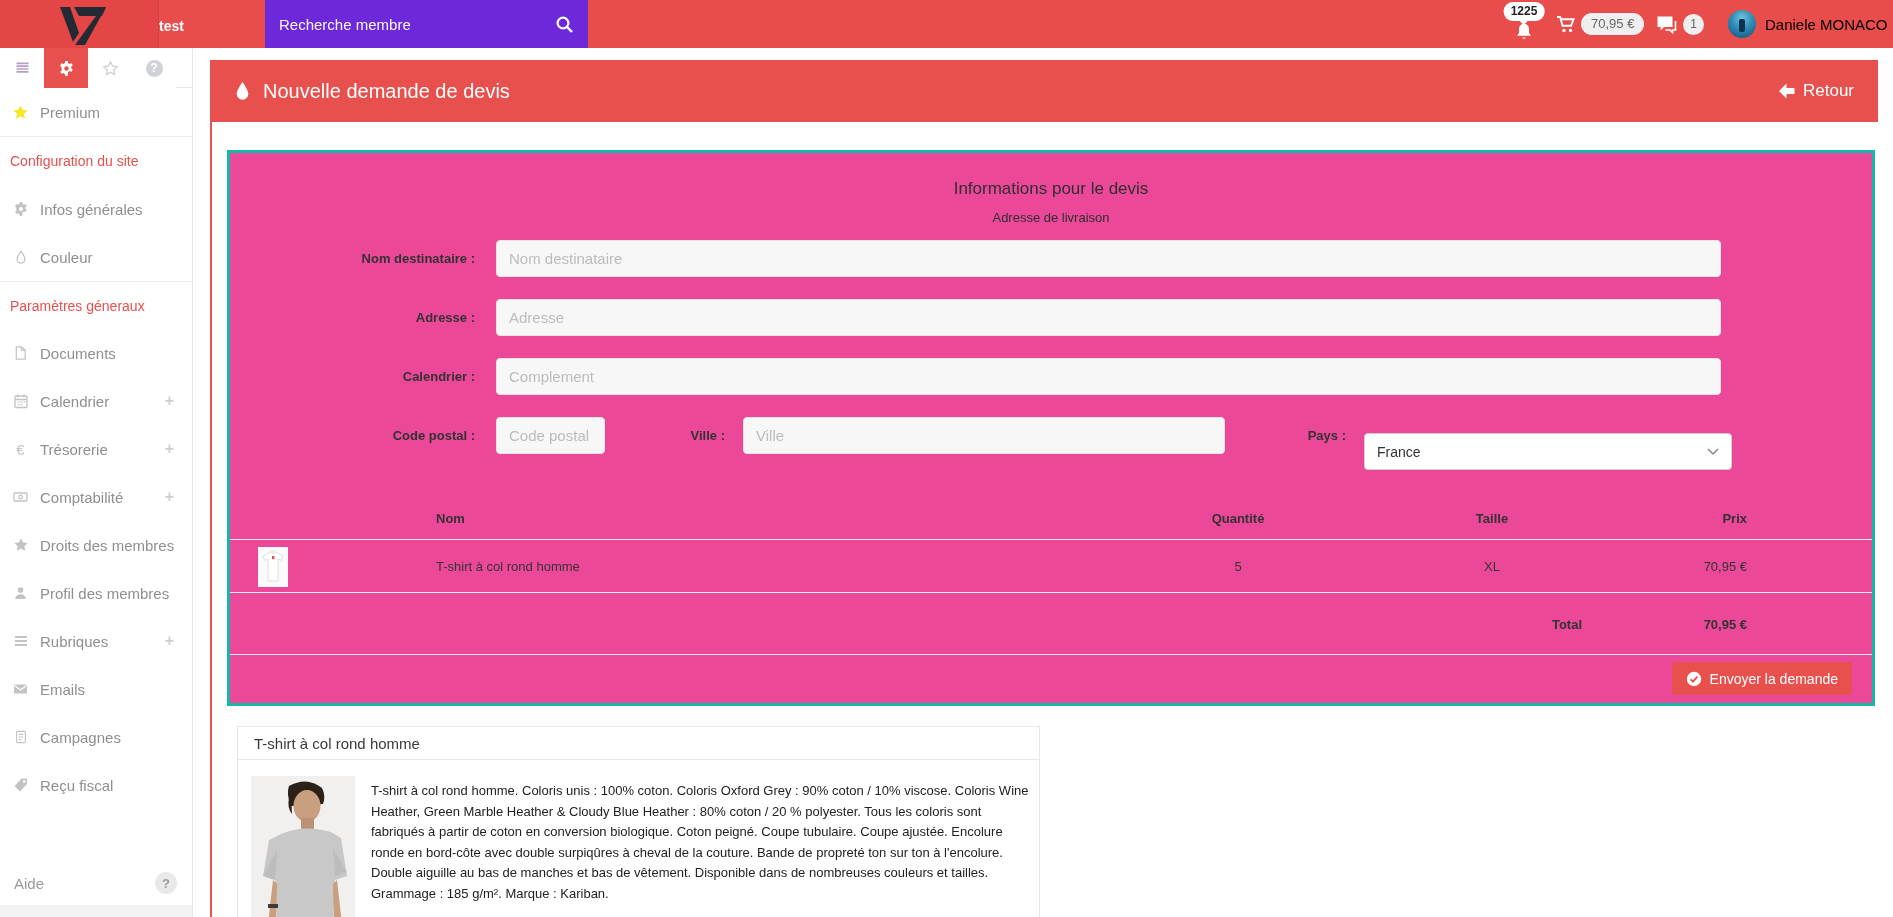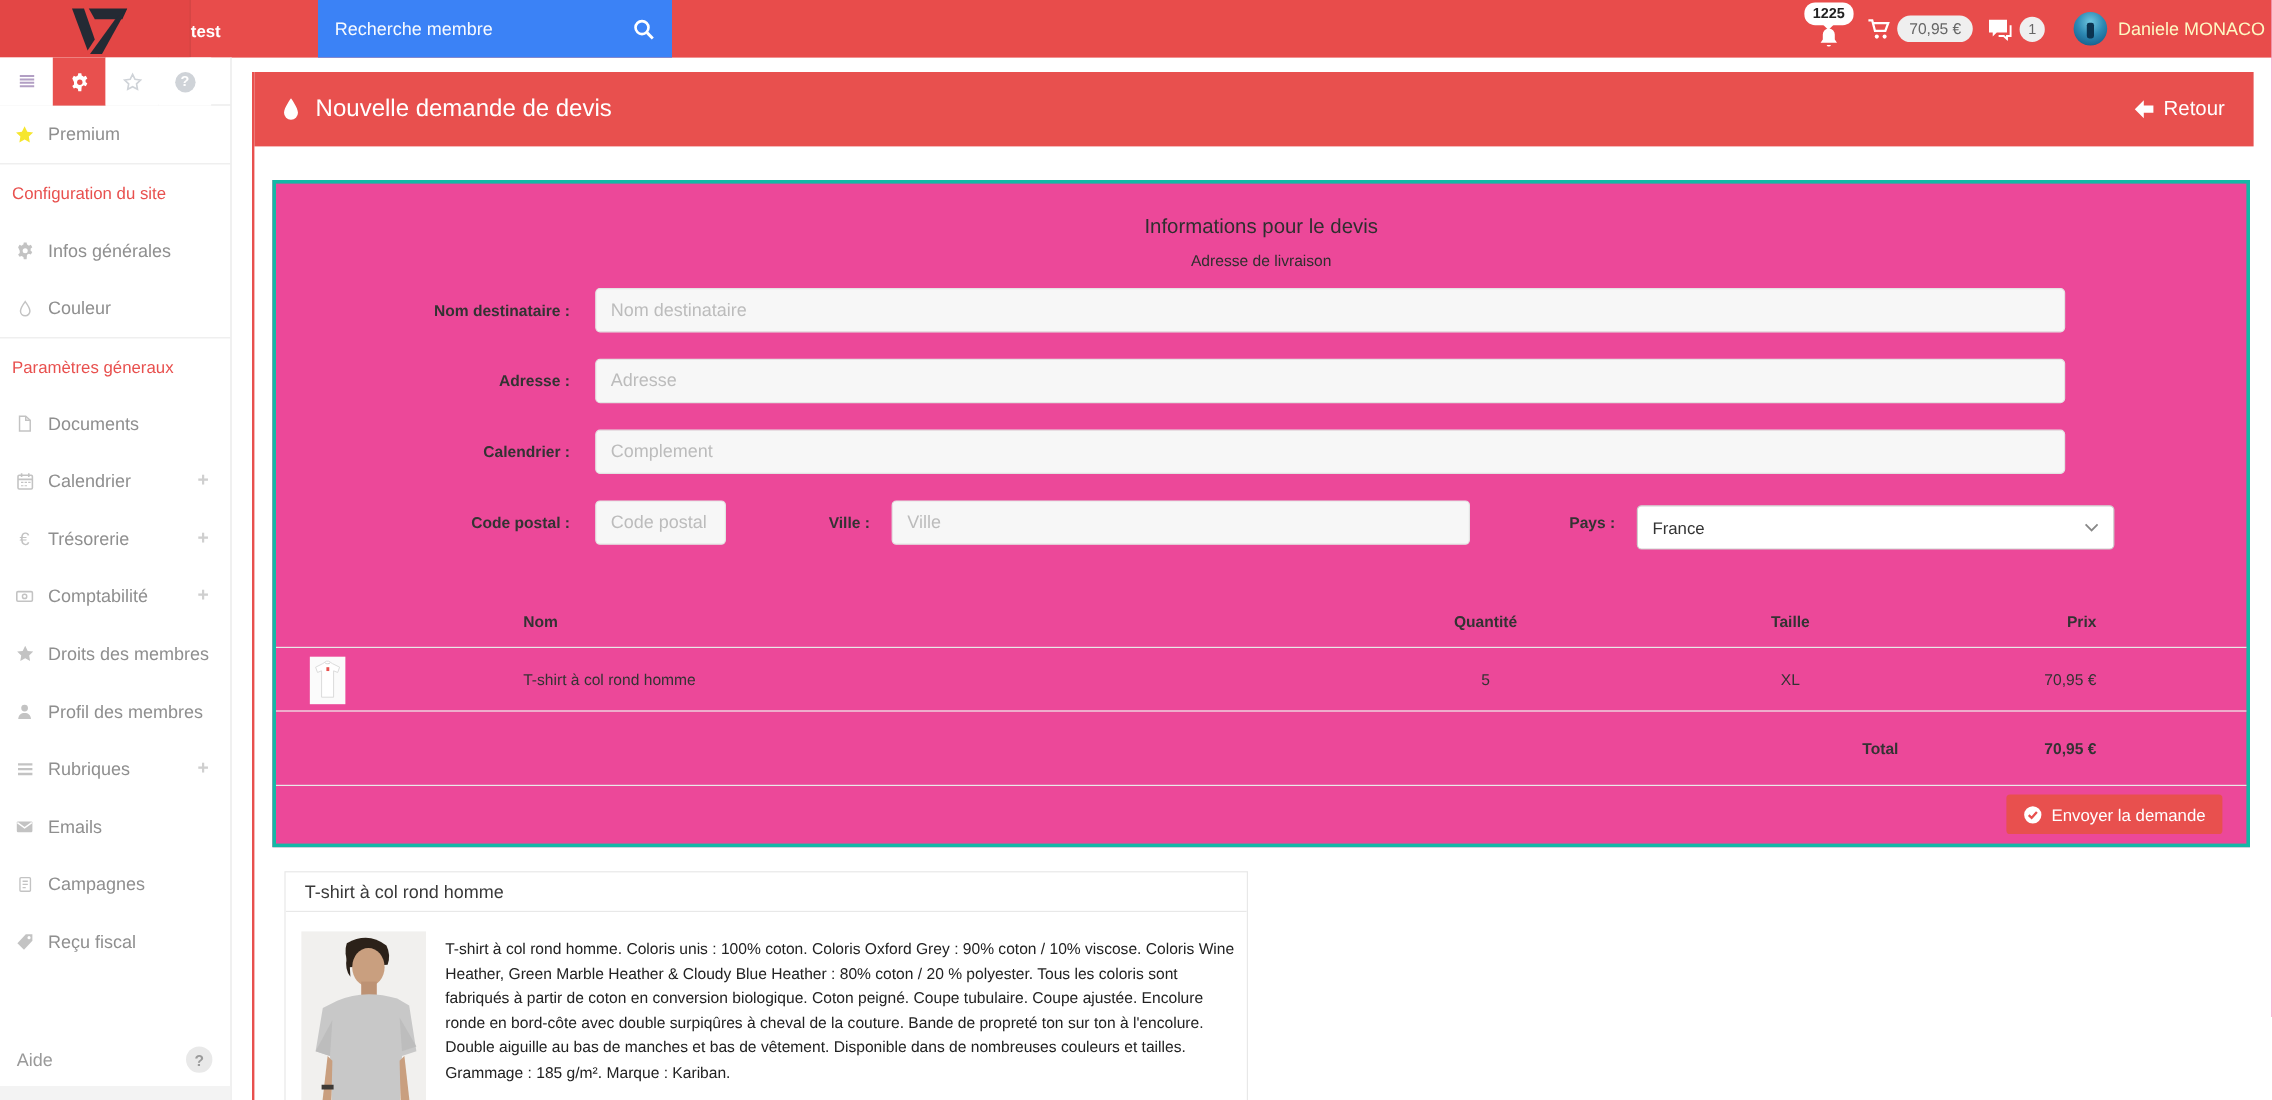--- a/index.html
+++ b/index.html
@@ -9,37 +9,37 @@
     font-family:"Liberation Sans","DejaVu Sans",sans-serif; color:#333;
   }
   svg { display:block; }
 
   
   .topbar { position:absolute; left:0; top:0; width:1893px; height:48px; background:#e84c4b; }
   .logo-block { position:absolute; left:0; top:0; width:158px; height:48px; background:#e34645; display:flex; align-items:center; justify-content:center; }
   .topbar-divider { position:absolute; left:158px; top:0; width:1px; height:48px; background:rgba(0,0,0,.10); }
   .workspace-block { position:absolute; left:159px; top:0; width:106px; height:52px; display:flex; align-items:center; justify-content:flex-start; }
   .workspace-block span { color:#fff; font-weight:bold; font-size:14px; }
-  .search-block { position:absolute; left:265px; top:0; width:295px; height:48px; background:#3b82f6; display:flex; align-items:flex-start; }
+  .search-block { position:absolute; left:265px; top:0; width:323px; height:48px; background:#6d28d9; display:flex; align-items:flex-start; }
   .search-input { flex:1; height:48px; border:none; outline:none; background:transparent; color:#fff; font-size:15px; padding-left:14px; font-family:inherit; }
   .search-input::placeholder { color:rgba(255,255,255,.96); opacity:1; }
   .search-btn { width:48px; height:48px; border:none; background:transparent; display:flex; align-items:center; justify-content:center; cursor:pointer; }
 
   .notif-group { position:absolute; left:1498px; top:0; width:52px; height:48px; }
   .notif-bell { position:absolute; left:16px; top:22px; }
   .notif-badge { position:absolute; left:50%; top:2px; transform:translateX(-50%); background:#fff; color:#222; font-size:12px; font-weight:bold; padding:2px 7px; border-radius:9px; line-height:15px; white-space:nowrap; }
   .notif-badge:after { content:""; position:absolute; left:50%; bottom:-4px; transform:translateX(-50%); border:5px solid transparent; border-top-color:#fff; border-bottom:none; }
   .cart-group { position:absolute; left:1556px; top:0; height:48px; display:flex; align-items:center; gap:5px; }
   .pill { background:#efefef; color:#666; font-size:13px; border-radius:11px; padding:3px 10px; line-height:16px; }
   .chat-group { position:absolute; left:1656px; top:0; height:48px; display:flex; align-items:center; gap:6px; }
   .pill-round { background:#efefef; color:#666; font-size:12px; border-radius:50%; width:21px; height:21px; display:flex; align-items:center; justify-content:center; }
   .user-group { position:absolute; left:1728px; top:0; height:48px; display:flex; align-items:center; gap:9px; cursor:pointer; }
   .avatar { width:28px; height:28px; border-radius:50%; background:radial-gradient(circle at 50% 30%, #6fc6e0 0%, #2e8ab5 45%, #0d4f7d 100%); position:relative; overflow:hidden; }
   .avatar i { position:absolute; left:11px; top:9px; width:6px; height:13px; background:#0b3350; border-radius:2px; }
-  .user-name { color:#fef9c3; font-size:15px; }
+  .user-name { color:#000000; font-size:15px; }
 
   
   .sidebar { position:absolute; left:0; top:48px; width:193px; height:869px; background:#fff; border-right:1px solid #e6e6e6; }
   .tabstrip { display:flex; height:40px; border-bottom:1px solid #e8e8e8; }
   .tab { width:44px; height:40px; display:flex; align-items:center; justify-content:center; cursor:pointer; background:#fff; }
   .tab.active { background:#e8504e; }
   .tab-menu { color:#b29fc4; }
   .tab-star { color:#cfd3d8; }
   .qmark { width:17px; height:17px; border-radius:50%; background:#cfd3d8; color:#fff; font-size:12px; font-weight:bold; display:flex; align-items:center; justify-content:center; }
 
@@ -341,21 +341,21 @@
   <label class="flabel" style="left:0;width:245px;top:216px;">Calendrier :</label>
   <input class="finput" style="left: 266px; top: 205px; width: 1225px;" type="text" placeholder="Complement">
 
   <label class="flabel" style="left:0;width:245px;top:275px;">Code postal :</label>
   <input class="finput" style="left: 266px; top: 264px; width: 109px;" type="text" placeholder="Code postal">
 
   <label class="flabel" style="left:375px;width:120px;top:275px;">Ville :</label>
   <input class="finput" style="left: 513px; top: 264px; width: 482px;" type="text" placeholder="Ville">
 
   <label class="flabel" style="left:996px;width:120px;top:275px;">Pays :</label>
-  <div class="fselect" style="left:1134px;top:268px;width:398px;">
+  <div class="fselect" style="left:1134px;top:280px;width:368px;">
     <span class="sel-text">France</span>
     <svg width="12" height="8" viewBox="0 0 12 8">
       <path d="M1 1l5 5 5-5" fill="none" stroke="#888" stroke-width="1.5"></path>
     </svg>
   </div>
 
   <div class="tbl-head">
     <span class="col-name">Nom</span>
     <span class="col-qty">Quantité</span>
     <span class="col-size">Taille</span>

